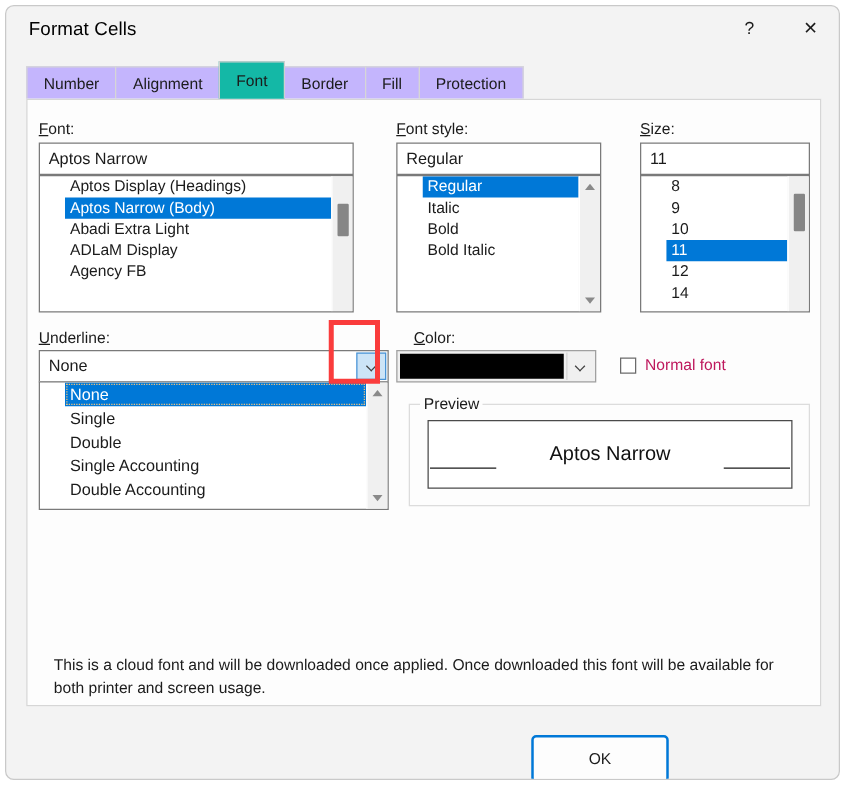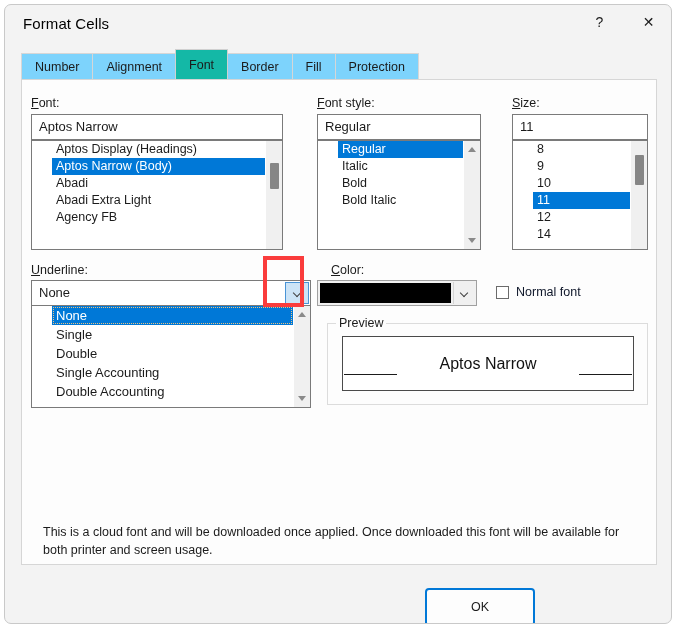--- a/index.html
+++ b/index.html
@@ -65,21 +65,21 @@
     top: 46px;
     height: 28px;
     display: flex;
     align-items: flex-end;
   }
   .tab {
     height: 26px;
     line-height: 26px;
     padding: 0 13px;
     box-sizing: border-box;
-    background: #7dd3fc;
+    background: #c4b5fd;
     border: 1px solid #d6d6d6;
     border-bottom: none;
     font-size: 12.5px;
     color: #1b1b1b;
     text-align: center;
     position: relative;
     margin-right: -1px;
   }
   .tab.selected {
     background: #14b8a6;
@@ -259,21 +259,21 @@
     font-size: 12.5px;
     color: #1b1b1b;
   }
 
   
   .checkrow {
     position: absolute;
     display: flex;
     align-items: center;
     font-size: 12.5px;
-    color: #0f172a;
+    color: #be185d;
   }
   .checkbox {
     width: 13px;
     height: 13px;
     border: 1px solid #6b6b6b;
     background: #ffffff;
     box-sizing: border-box;
     margin-right: 7px;
     flex: none;
   }
@@ -389,22 +389,22 @@
 
     <div class="fieldlabel" style="left:9px; top:16px;">
       <u>F</u><span>ont:</span>
     </div>
     <div class="textbox" style="left:9px; top:34px; width:252px; height:26px;">Aptos Narrow</div>
 
     <div class="listbox" style="left:9px; top:60px; width:252px; height:110px;">
       <div class="listrows">
         <div class="listrow">Aptos Display (Headings)</div>
         <div class="listrow selected">Aptos Narrow (Body)</div>
-        <div class="listrow">Abadi</div>
         <div class="listrow">Abadi Extra Light</div>
+        <div class="listrow">ADLaM Display</div>
         <div class="listrow">Agency FB</div>
       </div>
       <div class="vscroll">
         <div class="vthumb" style="top:22px; height:26px;"></div>
       </div>
     </div>
 
     <div class="fieldlabel" style="left:295px; top:16px;">
       <u>F</u>ont style:
     </div>

